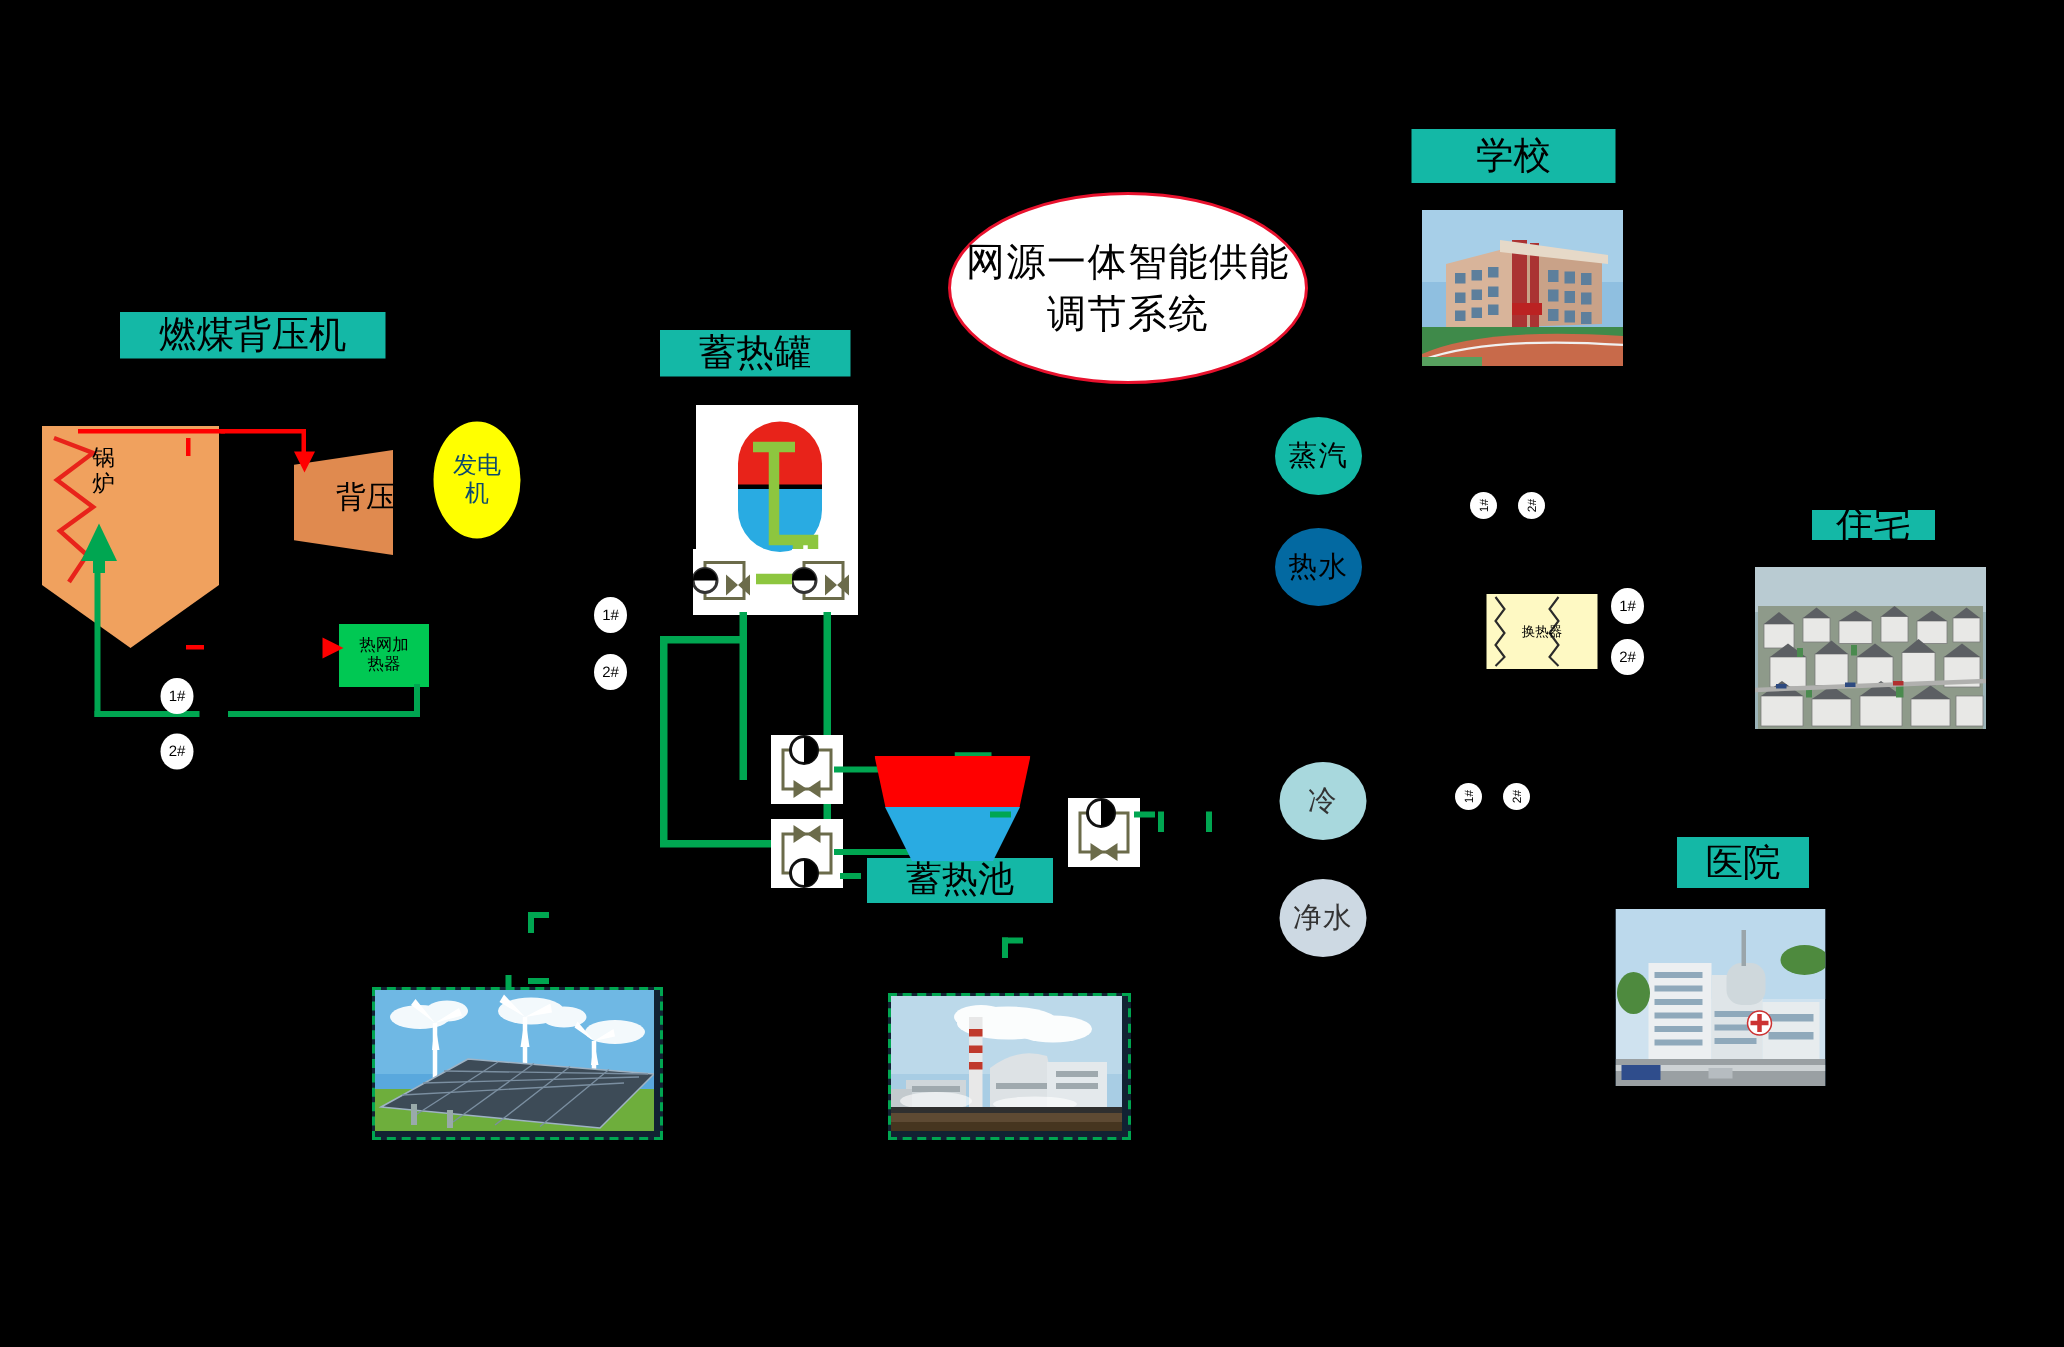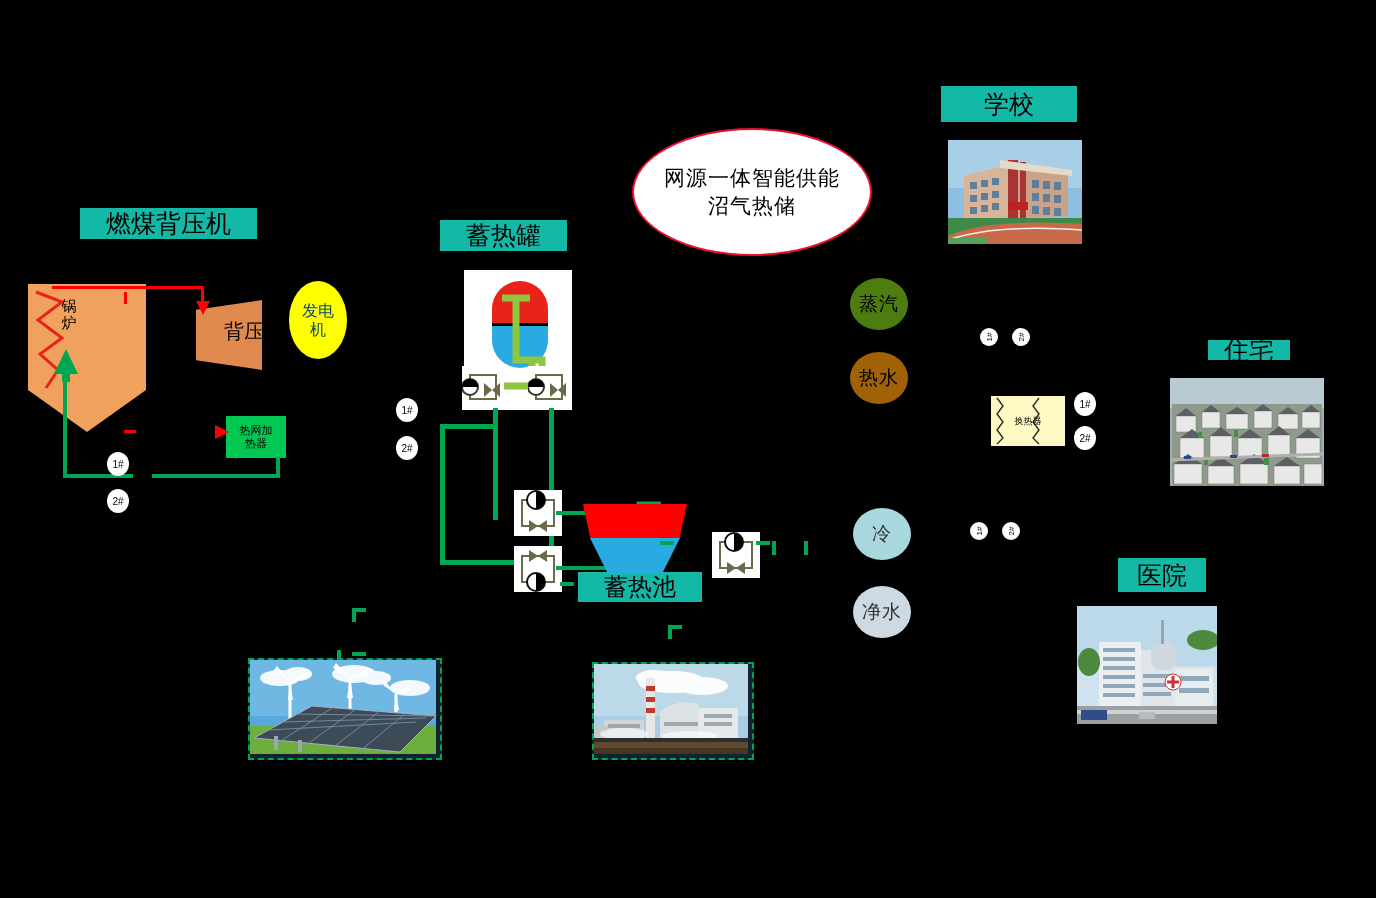--- a/index.html
+++ b/index.html
@@ -21,21 +21,21 @@
   .dashpipe.v{background-image:linear-gradient(to bottom,#00a651 0 14px,transparent 14px 24px);background-repeat:repeat-y;}
   .redpipe{position:absolute;background:#ff0000;}
   .reddash.h{position:absolute;background-image:linear-gradient(to right,#ff0000 0 12px,transparent 12px 22px);background-repeat:repeat-x;}
   .reddash.v{position:absolute;background-image:linear-gradient(to bottom,#ff0000 0 12px,transparent 12px 22px);background-repeat:repeat-y;}
 
   
   #title-ellipse{
     position:absolute;left:632px;top:128px;width:236px;height:124px;
     background:#ffffff;border:2px solid #e8112d;border-radius:50%;
     display:flex;flex-direction:column;align-items:center;justify-content:center;
-    color:#000;font-size:21px;line-height:1.35;letter-spacing:1px;
+    color:#000;font-size:26px;line-height:1.35;letter-spacing:1px;
   }
 
   
   .seclabel{font-size:25px;padding:3px 26px;}
 
   
   #boiler{
     position:absolute;left:28px;top:284px;width:118px;height:106px;
     background:#f0a15e;
   }
@@ -103,41 +103,41 @@
   
   .photo{position:absolute;overflow:hidden;background:#123;}
   .photo.dashborder{border:2px dashed #00a651;}
 
   
   .medium{
     position:absolute;width:58px;height:52px;border-radius:50%;
     display:flex;align-items:center;justify-content:center;
     font-size:19px;color:#111;letter-spacing:1px;
   }
-  .medium.steam{background:#4d7c0f;color:#000;}
-  .medium.hot{background:#a16207;color:#000;}
+  .medium.steam{background:#14b8a6;color:#000;}
+  .medium.hot{background:#0369a1;color:#000;}
   .medium.cold{background:#a8d8dd;color:#333;}
   .medium.pure{background:#cdd9e3;color:#333;}
 
   
   #hx{
     position:absolute;left:991px;top:396px;width:74px;height:50px;
     background:#fef9c3;color:#000;font-size:9px;
     display:flex;align-items:center;justify-content:center;
   }
   #hx svg{position:absolute;left:0;top:0;}
 </style>
 </head>
 <body>
 
 <div id="stage">
 
   <div id="title-ellipse">
     <div>网源一体智能供能</div>
-    <div>沼气热储</div>
+    <div>调节系统</div>
   </div>
 
   <div class="wlabel seclabel" style="left:80px;top:208px;">燃煤背压机</div>
   <div class="wlabel seclabel" style="left:440px;top:220px;">蓄热罐</div>
   <div class="wlabel seclabel" style="left:578px;top:572px;font-size:24px;">蓄热池</div>
 
   <div id="boiler"></div>
   <div id="boiler-bottom"></div>
   <svg id="boiler-zig" viewBox="0 0 40 108">
     <polyline points="4,4 30,14 6,32 30,50 8,66 26,82 14,100" fill="none" stroke="#e8231a" stroke-width="3"></polyline>

